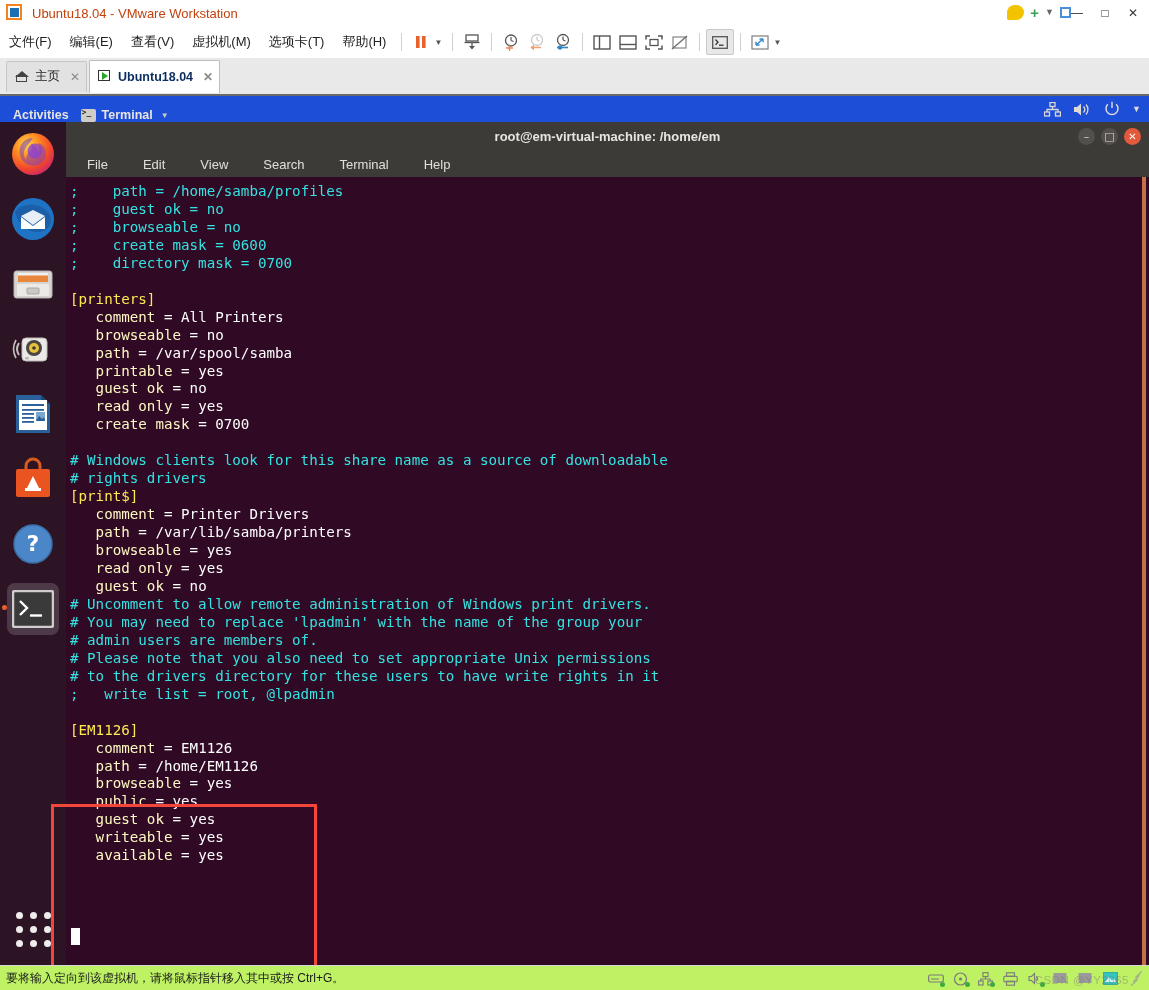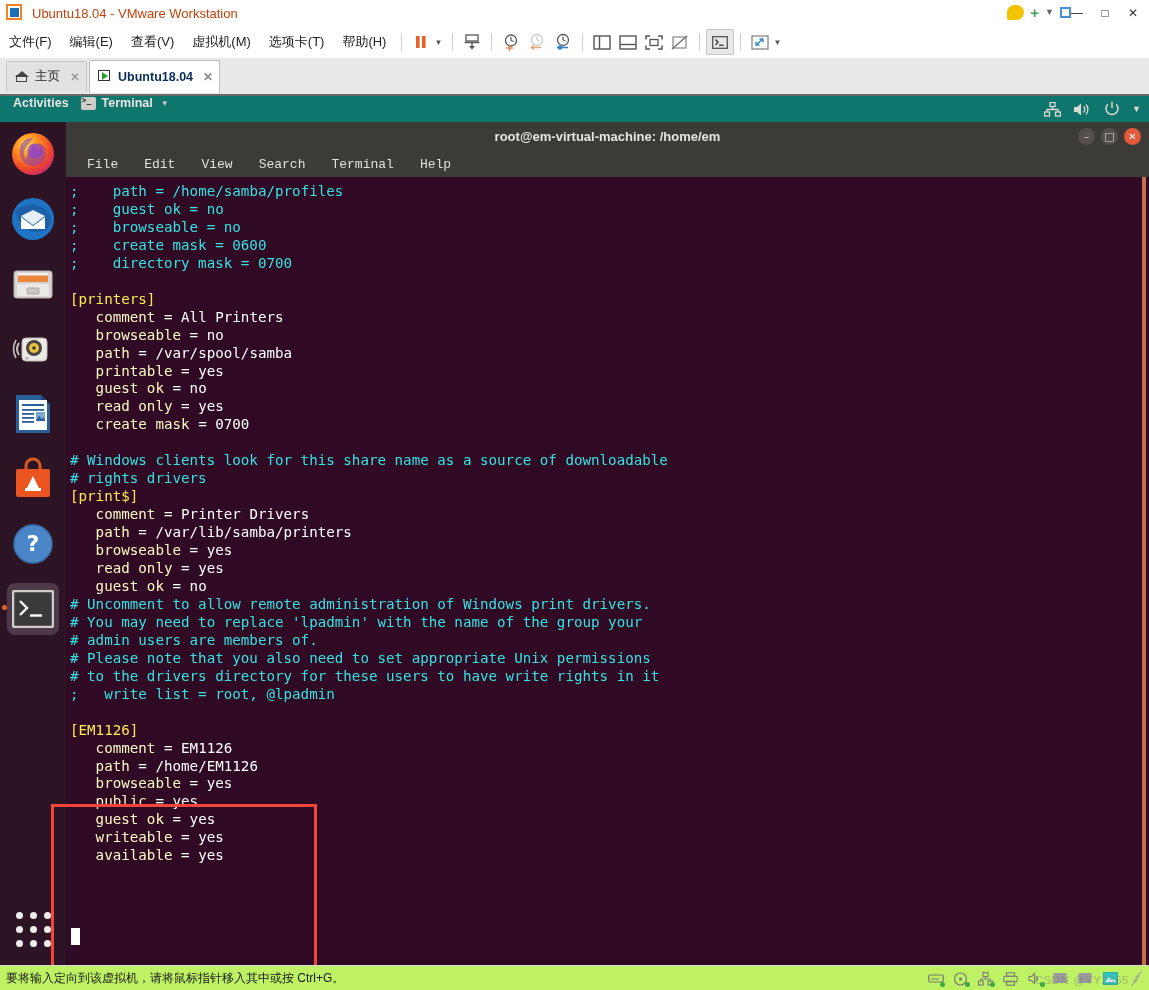--- a/index.html
+++ b/index.html
@@ -187,23 +187,23 @@
     position: absolute;
     left: 0; top: 96px;
     width: 1149px; height: 869px;
     background: #2c001e;
     overflow: hidden;
   }
   .gnome-topbar {
     position: absolute;
     left: 0; top: 0;
     width: 1149px; height: 26px;
-    background: #0f766e;
+    background: #1d4ed8;
     display: flex;
-    align-items: flex-start;
+    align-items: flex-end;
     color: #e7e3e0;
     font-size: 12.5px;
     font-weight: bold;
   }
   .gnome-topbar .activities { padding: 0 12px 0 13px; }
   .gnome-topbar .app-menu {
     display: flex; align-items: center; gap: 6px;
   }
   .term-mini-icon {
     width: 15px; height: 13px;
@@ -308,22 +308,21 @@
     display: flex; align-items: center; justify-content: center;
     font-size: 11px; color: #d8d4d0; line-height: 1;
     font-family: "DejaVu Sans", sans-serif;
   }
   .tw-btn.close { background: #e2593b; color: #fff; font-weight: bold; font-size: 10px; }
   .term-menubar {
     height: 26px;
     background: #3c3b37;
     display: flex; align-items: center;
     padding-left: 12px;
-    gap: 8px;
-    font-family: Liberation Mono, monospace;
+    gap: 17px;
   }
   .term-menu-item {
     font-size: 13px; color: #e2ded9;
     padding: 2px 9px;
   }
   .term-body {
     position: relative;
     height: 788px;
     background: #300a24;
     padding: 6px 0 0 0;

